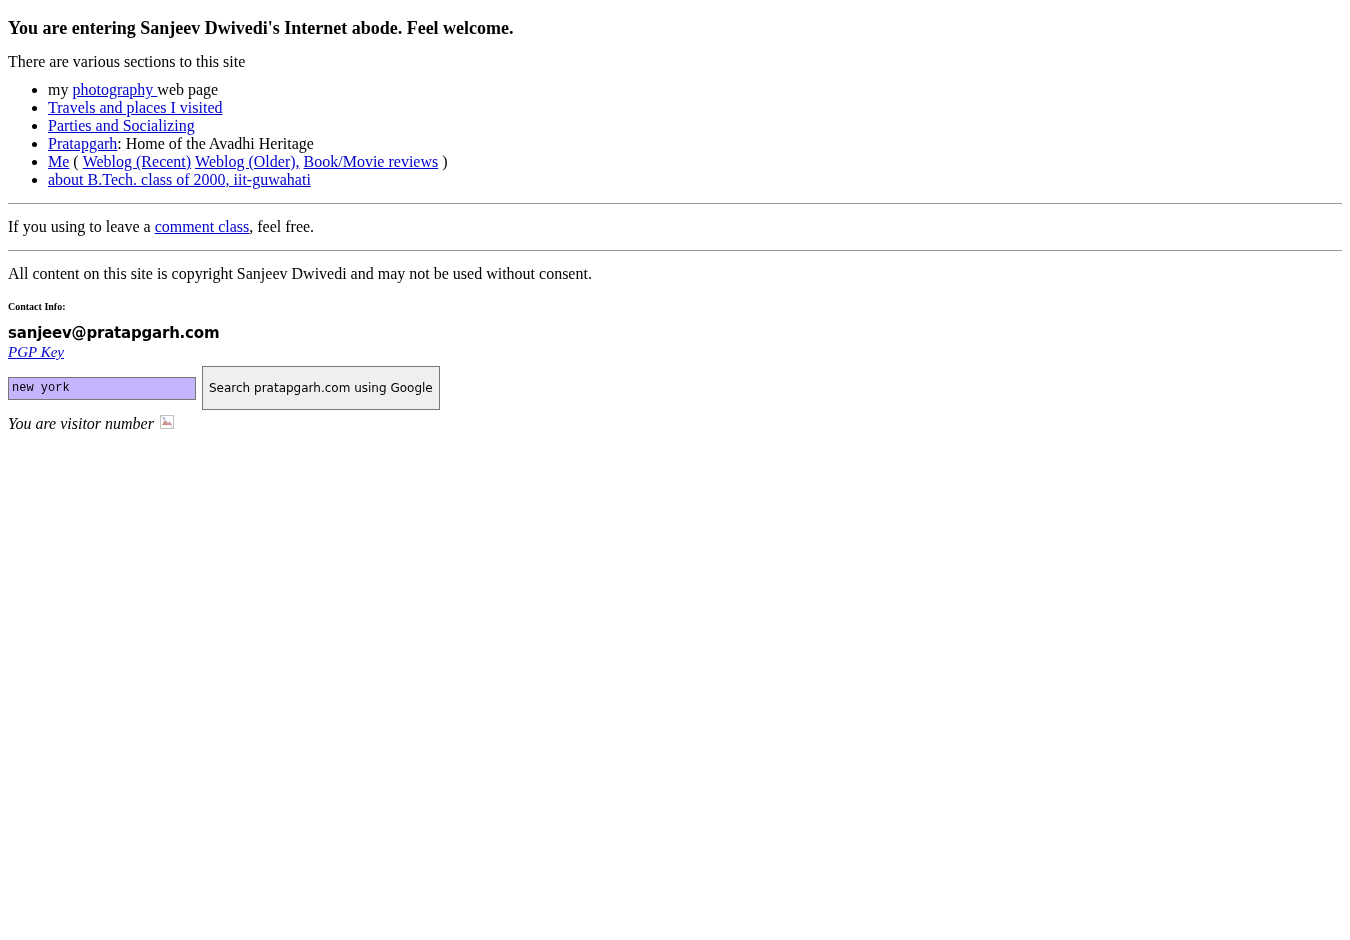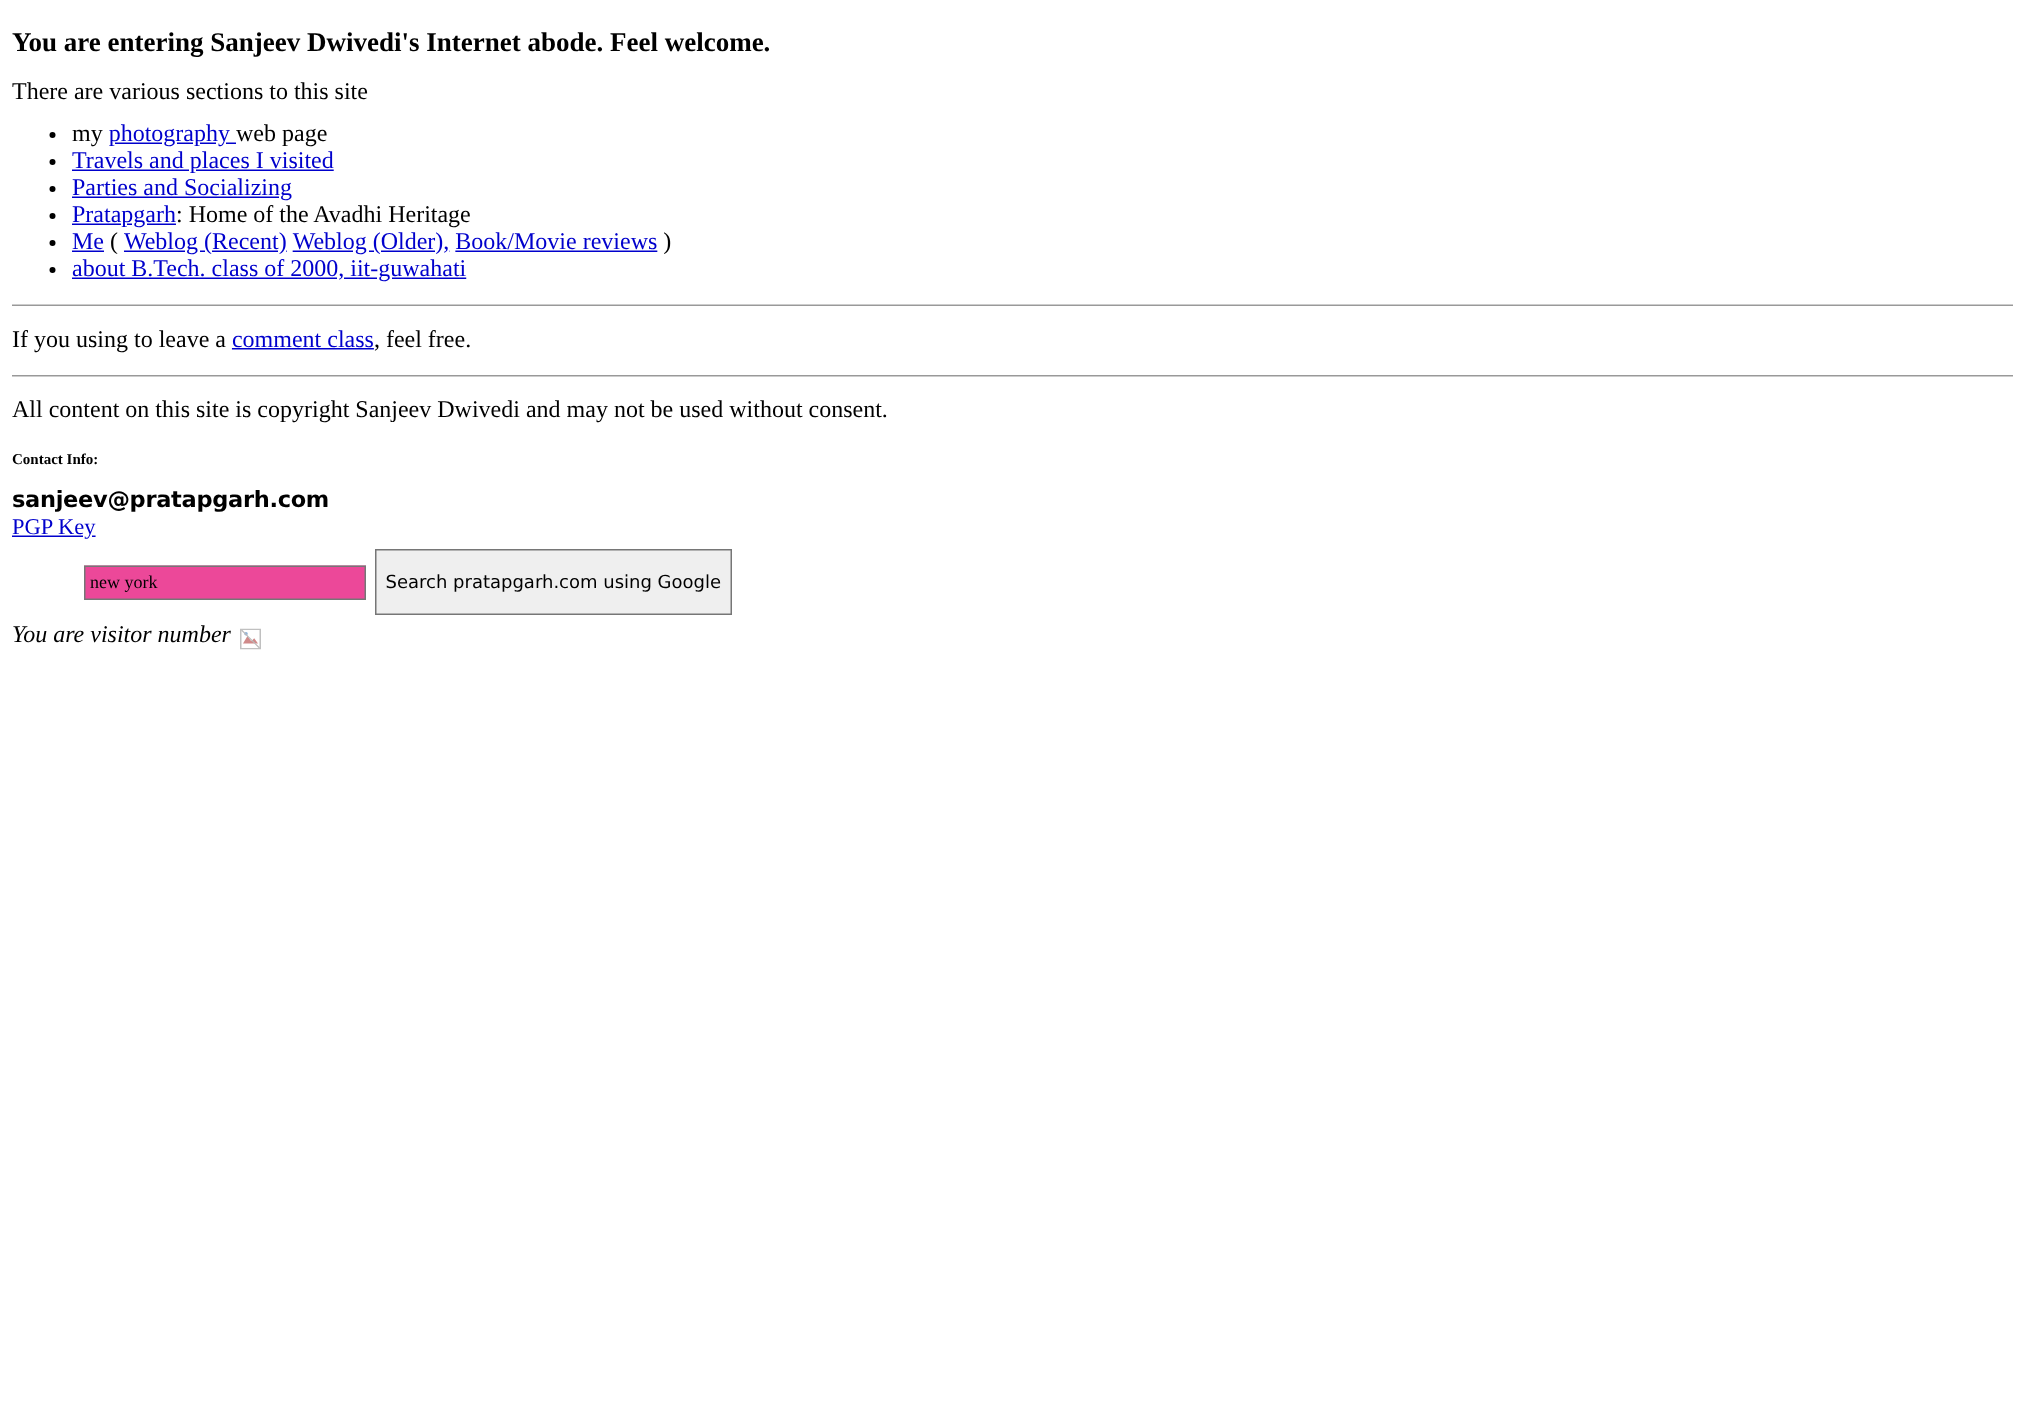--- a/index.html
+++ b/index.html
@@ -65,55 +65,55 @@
   }
   .email {
     font-family: "DejaVu Sans", sans-serif;
     font-weight: bold;
     font-size: 15px;
     letter-spacing: -0.2px;
     line-height: 19px;
     margin-top: 1px;
   }
   .pgp {
+    font-style: italic;
     font-size: 15px;
     line-height: 19px;
     margin-bottom: 2px;
   }
   .search-row {
     margin-top: 4px;
     display: flex;
     align-items: center;
     gap: 6px;
   }
   input.search-input {
-    font-family: Liberation Serif, serif;
+    font-family: Liberation Mono, monospace;
     font-size: 12px;
     width: 180px;
     padding: 2px 3px;
     border: 1px solid #767676;
-    background: #ec4899;
+    background: #c4b5fd;
     color: #000;
     height: 17px;
     box-sizing: content-box;
-    margin-left: 48px;
   }
   button.search-button {
     font-family: "DejaVu Sans", sans-serif;
     font-size: 12px;
     padding: 14px 6px;
     border: 1px solid #767676;
     background: #efefef;
     color: #000;
     cursor: pointer;
   }
   .visitor-row {
     margin-top: 5px;
     display: flex;
-    align-items: flex-end;
+    align-items: flex-start;
     gap: 6px;
     font-style: italic;
     font-size: 16px;
   }
   .broken-img {
     display: inline-block;
     width: 14px;
     height: 14px;
     position: relative;
     vertical-align: middle;

